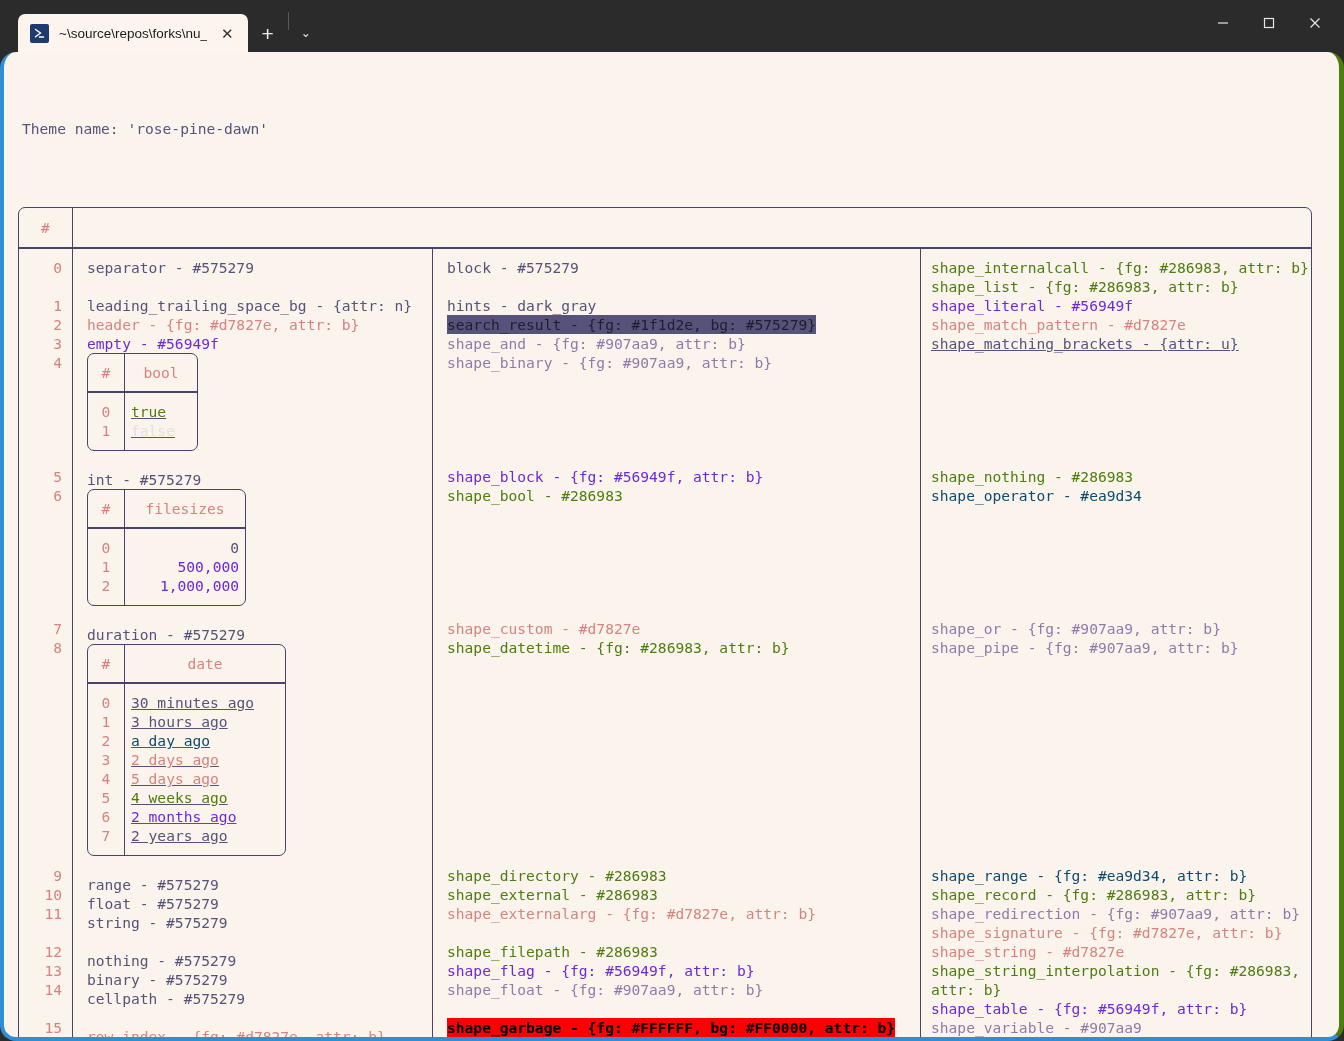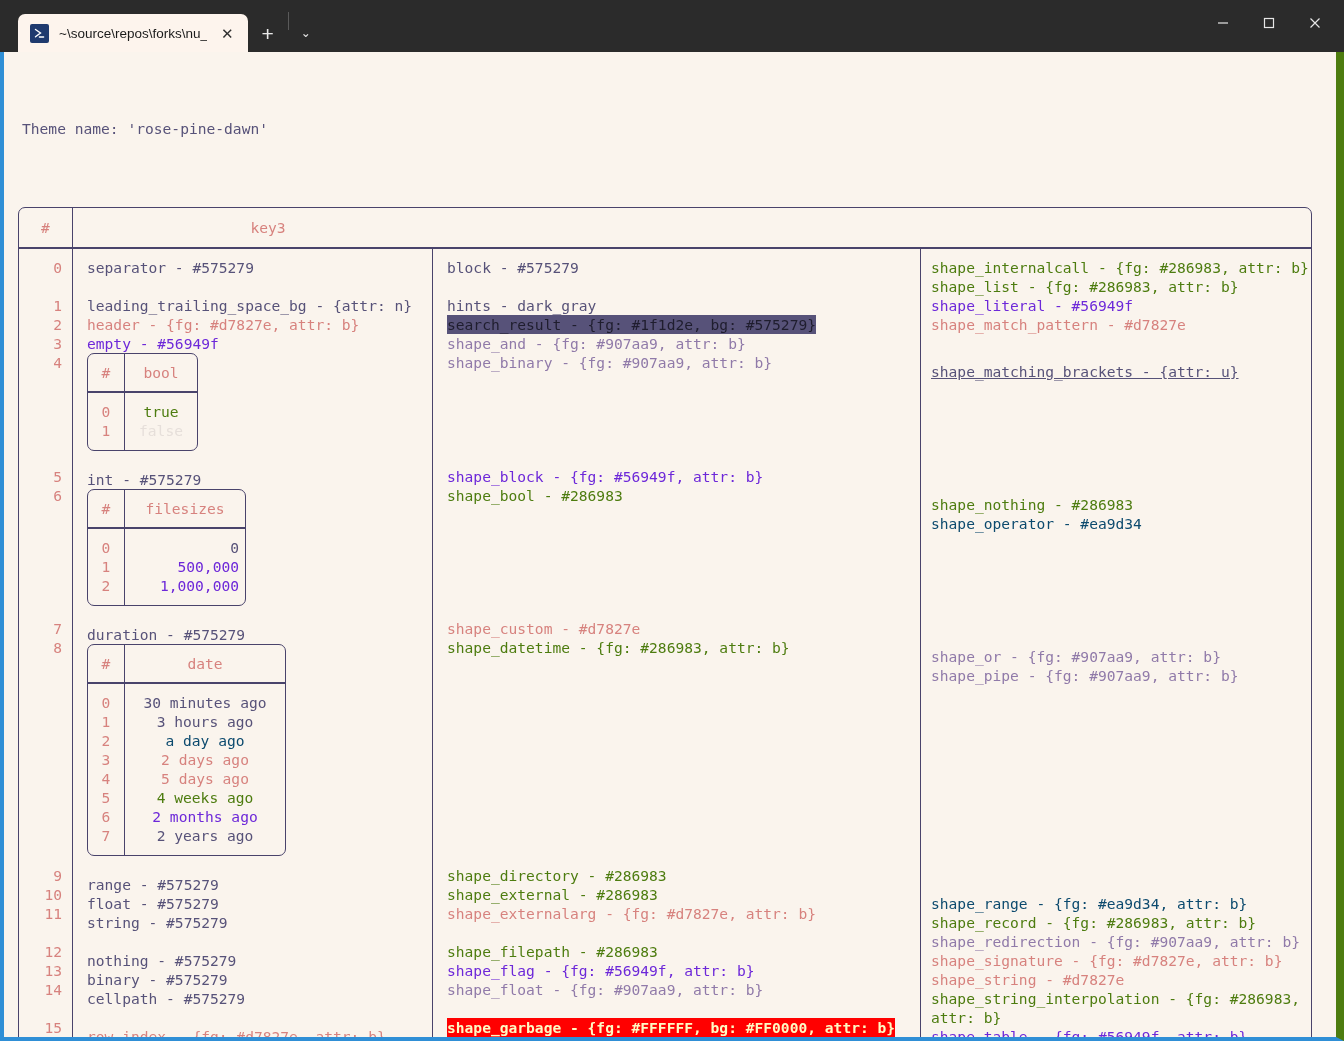--- a/index.html
+++ b/index.html
@@ -71,24 +71,25 @@
     display: flex; align-items: center; justify-content: center;
     color: #e6e6e6;
   }
   .wc svg { display: block; }
 
   
   .term {
     flex: 1 1 auto; position: relative;
     background: #faf4ed;
     border-left: 4px solid #2f8fd6;
-    border-right: 8px solid #4d7c0f;
+    border-right: 5px solid #4d7c0f;
     border-bottom: 4px solid #2f8fd6;
     overflow: hidden;
     padding: 0;
+    border-radius: 16px;
   }
   .term-inner {
     position: absolute; left: 0; top: 0; right: 0; bottom: 0;
     padding: 10px 14px 0 14px;
     font-family: "DejaVu Sans Mono", monospace;
     font-size: 14.6px; line-height: 19px;
     color: #575279;
     white-space: pre;
   }
   .theme-line { margin: 0 0 12px 4px; font-size: 14.6px; color: #575279; }
@@ -121,41 +122,41 @@
   .wrap { padding-left: 14px; white-space: pre-wrap; word-break: break-all; }
 
   
   .c-fg    { color: #575279; }
   .c-pink  { color: #d7827e; }
   .c-teal  { color: #6d28d9; }
   .c-blue  { color: #4d7c0f; }
   .c-purp  { color: #907aa9; }
   .c-gold  { color: #0c4a6e; }
   .c-faint { color: #e6dfda; }
-  .ul      { text-decoration: underline; margin-top: 28px; }
+  .ul      { text-decoration: underline; }
   .hl-search { background: #575279; color: #1f1d2e; }
-  .hl-garb   { background: #FF0000; color: #fef9c3; font-weight: bold; }
+  .hl-garb   { background: #FF0000; color: #000000; font-weight: bold; }
 
   
   .subtbl {
     display: inline-block;
     border: 1px solid #49436b;
     border-radius: 7px;
     margin-left: 14px;
     vertical-align: top;
   }
   .sub-head { display: flex; border-bottom: 2px solid #49436b; }
   .sub-body { display: flex; }
   .sub-idx { border-right: 1px solid #49436b; width: 37px; flex: 0 0 37px; }
   .sub-val { flex: 1 1 auto; }
   .sub-hcell { color: #d7827e; text-align: center; padding: 9px 6px; }
   .sub-bcell { padding: 9px 6px 10px 6px; }
   .sub-line { height: 19px; }
   .ta-r { text-align: right; }
-  .ta-l { text-align: center; }
+  .ta-l { text-align: left; text-decoration: underline; }
   .ta-c { text-align: center; }
 </style>
 </head>
 <body>
 
 <div class="window">
 
   <div class="titlebar">
     <div class="tabstrip">
       <div class="tab">
@@ -193,21 +194,20 @@
 
   <div class="term">
     <div class="term-inner">
 
       <div class="theme-line">Theme name: 'rose-pine-dawn'</div>
 
       <div class="tbl">
 
         <div class="thead">
           <div class="col-idx hcell">#</div>
-          <div class="col-k3 hcell">key3</div>
         </div>
 
         <div class="tbody">
           <div class="col-idx bcell" id="idxcol"><div class="idxline">0</div><div class="idxline">&nbsp;</div><div class="idxline">1</div><div class="idxline">2</div><div class="idxline">3</div><div class="idxline">4</div><div class="idxline">&nbsp;</div><div class="idxline">&nbsp;</div><div class="idxline">&nbsp;</div><div class="idxline">&nbsp;</div><div class="idxline">&nbsp;</div><div class="idxline">5</div><div class="idxline">6</div><div class="idxline">&nbsp;</div><div class="idxline">&nbsp;</div><div class="idxline">&nbsp;</div><div class="idxline">&nbsp;</div><div class="idxline">&nbsp;</div><div class="idxline">&nbsp;</div><div class="idxline">7</div><div class="idxline">8</div><div class="idxline">&nbsp;</div><div class="idxline">&nbsp;</div><div class="idxline">&nbsp;</div><div class="idxline">&nbsp;</div><div class="idxline">&nbsp;</div><div class="idxline">&nbsp;</div><div class="idxline">&nbsp;</div><div class="idxline">&nbsp;</div><div class="idxline">&nbsp;</div><div class="idxline">&nbsp;</div><div class="idxline">&nbsp;</div><div class="idxline">9</div><div class="idxline">10</div><div class="idxline">11</div><div class="idxline">&nbsp;</div><div class="idxline">12</div><div class="idxline">13</div><div class="idxline">14</div><div class="idxline">&nbsp;</div><div class="idxline">15</div><div class="idxline">16</div></div>
           <div class="col-k1 bcell" id="k1col"><div class="line c-fg">separator - #575279</div><div class="line c-fg">&nbsp;</div><div class="line c-fg">leading_trailing_space_bg - {attr: n}</div><div class="line c-pink">header - {fg: #d7827e, attr: b}</div><div class="line c-teal">empty - #56949f</div><div class="subtbl"><div class="sub-head"><div class="sub-idx sub-hcell">#</div><div class="sub-val sub-hcell" style="min-width: 72px;">bool</div></div><div class="sub-body"><div class="sub-idx sub-bcell"><div class="sub-line c-pink ta-c">0</div><div class="sub-line c-pink ta-c">1</div></div><div class="sub-val sub-bcell ta-l"><div class="sub-line c-blue">true</div><div class="sub-line c-faint">false</div></div></div></div><div class="line">&nbsp;</div><div class="line c-fg">int - #575279</div><div class="subtbl"><div class="sub-head"><div class="sub-idx sub-hcell">#</div><div class="sub-val sub-hcell" style="min-width: 120px;">filesizes</div></div><div class="sub-body"><div class="sub-idx sub-bcell"><div class="sub-line c-pink ta-c">0</div><div class="sub-line c-pink ta-c">1</div><div class="sub-line c-pink ta-c">2</div></div><div class="sub-val sub-bcell ta-r"><div class="sub-line c-fg">0</div><div class="sub-line c-teal">500,000</div><div class="sub-line c-teal">1,000,000</div></div></div></div><div class="line">&nbsp;</div><div class="line c-fg">duration - #575279</div><div class="subtbl"><div class="sub-head"><div class="sub-idx sub-hcell">#</div><div class="sub-val sub-hcell" style="min-width: 160px;">date</div></div><div class="sub-body"><div class="sub-idx sub-bcell"><div class="sub-line c-pink ta-c">0</div><div class="sub-line c-pink ta-c">1</div><div class="sub-line c-pink ta-c">2</div><div class="sub-line c-pink ta-c">3</div><div class="sub-line c-pink ta-c">4</div><div class="sub-line c-pink ta-c">5</div><div class="sub-line c-pink ta-c">6</div><div class="sub-line c-pink ta-c">7</div></div><div class="sub-val sub-bcell ta-l"><div class="sub-line c-fg">30 minutes ago</div><div class="sub-line c-fg">3 hours ago</div><div class="sub-line c-gold">a day ago</div><div class="sub-line c-pink">2 days ago</div><div class="sub-line c-pink">5 days ago</div><div class="sub-line c-blue">4 weeks ago</div><div class="sub-line c-teal">2 months ago</div><div class="sub-line c-fg">2 years ago</div></div></div></div><div class="line">&nbsp;</div><div class="line c-fg">range - #575279</div><div class="line c-fg">float - #575279</div><div class="line c-fg">string - #575279</div><div class="line c-fg">&nbsp;</div><div class="line c-fg">nothing - #575279</div><div class="line c-fg">binary - #575279</div><div class="line c-fg">cellpath - #575279</div><div class="line c-fg">&nbsp;</div><div class="line c-pink">row_index - {fg: #d7827e, attr: b}</div></div>
           <div class="col-k2 bcell" id="k2col"><div class="line c-fg">block - #575279</div><div class="line c-fg">&nbsp;</div><div class="line c-fg">hints - dark_gray</div><div class="line" style="padding-left: 14px;"><div class="line hl-search" style="display: inline-block; padding-left: 0px;">search_result - {fg: #1f1d2e, bg: #575279}</div></div><div class="line c-purp">shape_and - {fg: #907aa9, attr: b}</div><div class="line c-purp">shape_binary - {fg: #907aa9, attr: b}</div><div class="line c-fg">&nbsp;</div><div class="line c-fg">&nbsp;</div><div class="line c-fg">&nbsp;</div><div class="line c-fg">&nbsp;</div><div class="line c-fg">&nbsp;</div><div class="line c-teal">shape_block - {fg: #56949f, attr: b}</div><div class="line c-blue">shape_bool - #286983</div><div class="line c-fg">&nbsp;</div><div class="line c-fg">&nbsp;</div><div class="line c-fg">&nbsp;</div><div class="line c-fg">&nbsp;</div><div class="line c-fg">&nbsp;</div><div class="line c-fg">&nbsp;</div><div class="line c-pink">shape_custom - #d7827e</div><div class="line c-blue">shape_datetime - {fg: #286983, attr: b}</div><div class="line c-fg">&nbsp;</div><div class="line c-fg">&nbsp;</div><div class="line c-fg">&nbsp;</div><div class="line c-fg">&nbsp;</div><div class="line c-fg">&nbsp;</div><div class="line c-fg">&nbsp;</div><div class="line c-fg">&nbsp;</div><div class="line c-fg">&nbsp;</div><div class="line c-fg">&nbsp;</div><div class="line c-fg">&nbsp;</div><div class="line c-fg">&nbsp;</div><div class="line c-blue">shape_directory - #286983</div><div class="line c-blue">shape_external - #286983</div><div class="line c-pink">shape_externalarg - {fg: #d7827e, attr: b}</div><div class="line c-fg">&nbsp;</div><div class="line c-blue">shape_filepath - #286983</div><div class="line c-teal">shape_flag - {fg: #56949f, attr: b}</div><div class="line c-purp">shape_float - {fg: #907aa9, attr: b}</div><div class="line c-fg">&nbsp;</div><div class="line" style="padding-left: 14px;"><div class="line hl-garb" style="display: inline-block; padding-left: 0px;">shape_garbage - {fg: #FFFFFF, bg: #FF0000, attr: b}</div></div><div class="line c-blue">shape_globpattern - {fg: #286983, attr: b}</div></div>
           <div class="col-k3 bcell k3" id="k3col"><div class="wrap c-blue" style="height: auto;">shape_internalcall - {fg: #286983, attr: b}</div><div class="line c-blue">shape_list - {fg: #286983, attr: b}</div><div class="line c-teal">shape_literal - #56949f</div><div class="line c-pink">shape_match_pattern - #d7827e</div><div class="line c-fg ul">shape_matching_brackets - {attr: u}</div><div class="line c-fg">&nbsp;</div><div class="line c-fg">&nbsp;</div><div class="line c-fg">&nbsp;</div><div class="line c-fg">&nbsp;</div><div class="line c-fg">&nbsp;</div><div class="line c-fg">&nbsp;</div><div class="line c-blue">shape_nothing - #286983</div><div class="line c-gold">shape_operator - #ea9d34</div><div class="line c-fg">&nbsp;</div><div class="line c-fg">&nbsp;</div><div class="line c-fg">&nbsp;</div><div class="line c-fg">&nbsp;</div><div class="line c-fg">&nbsp;</div><div class="line c-fg">&nbsp;</div><div class="line c-purp">shape_or - {fg: #907aa9, attr: b}</div><div class="line c-purp">shape_pipe - {fg: #907aa9, attr: b}</div><div class="line c-fg">&nbsp;</div><div class="line c-fg">&nbsp;</div><div class="line c-fg">&nbsp;</div><div class="line c-fg">&nbsp;</div><div class="line c-fg">&nbsp;</div><div class="line c-fg">&nbsp;</div><div class="line c-fg">&nbsp;</div><div class="line c-fg">&nbsp;</div><div class="line c-fg">&nbsp;</div><div class="line c-fg">&nbsp;</div><div class="line c-fg">&nbsp;</div><div class="line c-gold">shape_range - {fg: #ea9d34, attr: b}</div><div class="line c-blue">shape_record - {fg: #286983, attr: b}</div><div class="wrap c-purp" style="height: auto;">shape_redirection - {fg: #907aa9, attr: b}</div><div class="line c-pink">shape_signature - {fg: #d7827e, attr: b}</div><div class="line c-pink">shape_string - #d7827e</div><div class="wrap c-blue" style="height: auto;">shape_string_interpolation - {fg: #286983, attr: b}</div><div class="line c-teal">shape_table - {fg: #56949f, attr: b}</div><div class="line c-purp">shape_variable - #907aa9</div><div class="line c-fg">&nbsp;</div></div>
         </div>
 
       </div>

